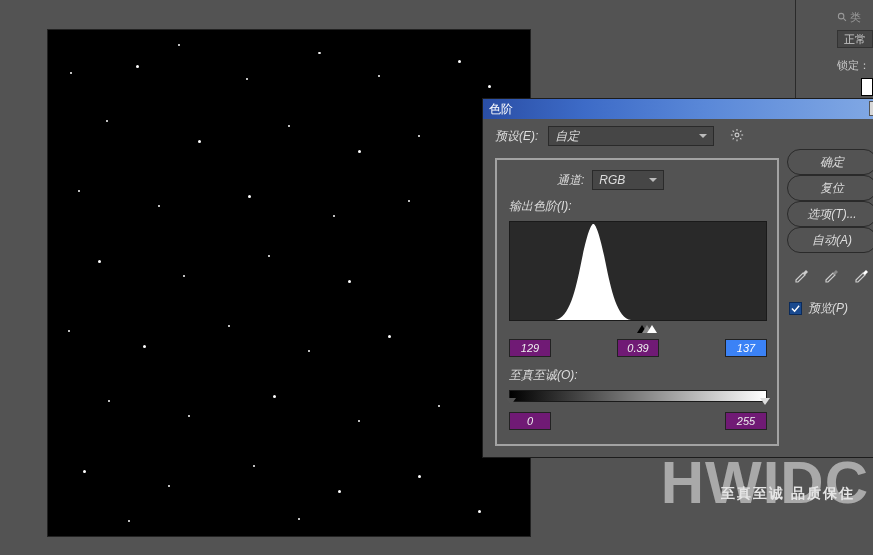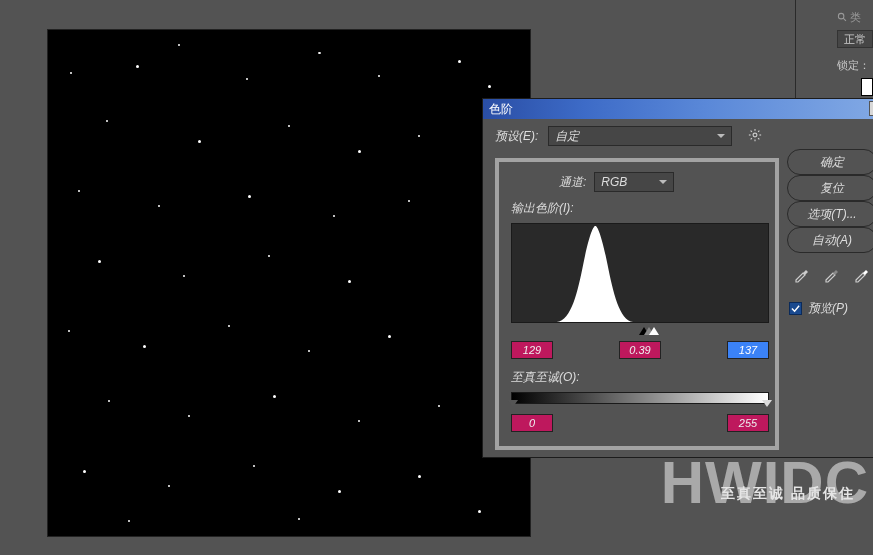--- a/index.html
+++ b/index.html
@@ -71,26 +71,26 @@
   height: 20px; color: #ddd; font-size: 12px;
   padding: 0 18px 0 6px;
   position: relative;
   display: inline-flex; align-items: center;
 }
 .select::after {
   content: ''; position: absolute; right: 6px; top: 50%;
   border: 4px solid transparent; border-top-color: #bbb;
   transform: translateY(-2px);
 }
-.sel-preset { width: 184px; }
-.sel-channel { width: 80px; }
+.sel-preset { width: 166px; }
+.sel-channel { width: 72px; }
 .gear { margin-left: 6px; color: #ddd; font-size: 13px; }
 .row-channel { display: flex; align-items: center; gap: 8px; margin-bottom: 8px; margin-left: 48px;}
 .panel-inset {
-  border: 4px solid #a3a3a3;
+  border: 2px solid #a3a3a3;
   padding: 10px 12px 14px 12px;
   width: 284px;
 }
 .subhdr { color: #ddd; font-size: 12px; margin-bottom: 6px; }
 .histogram {
   position: relative;
   width: 258px; height: 100px;
   background: #292929;
   border: 1px solid #1a1a1a;
   overflow: hidden;
@@ -104,21 +104,21 @@
   position: absolute; top: -1px;
   width: 0; height: 0;
   border: 5px solid transparent;
 }
 .tri-black { border-bottom: 8px solid #000; left: 128px; }
 .tri-gray  { border-bottom: 8px solid #888; left: 133px; }
 .tri-white { border-bottom: 8px solid #fff; left: 138px; }
 .num-row { display: flex; justify-content: space-between; width: 258px; margin-top: 6px; }
 .numbox {
   width: 42px; height: 18px;
-  background: #be185d; border: 1px solid #222;
+  background: #701a75; border: 1px solid #222;
   color: #eee; font-size: 11px; text-align: center; line-height: 16px;
 }
 .numbox.sel { background: #3b82f6; color: #fff; }
 .output-sec { margin-top: 10px; }
 .grad {
   width: 258px; height: 12px;
   background: linear-gradient(to right, #000, #fff);
   border: 1px solid #1a1a1a;
   position: relative;
 }

